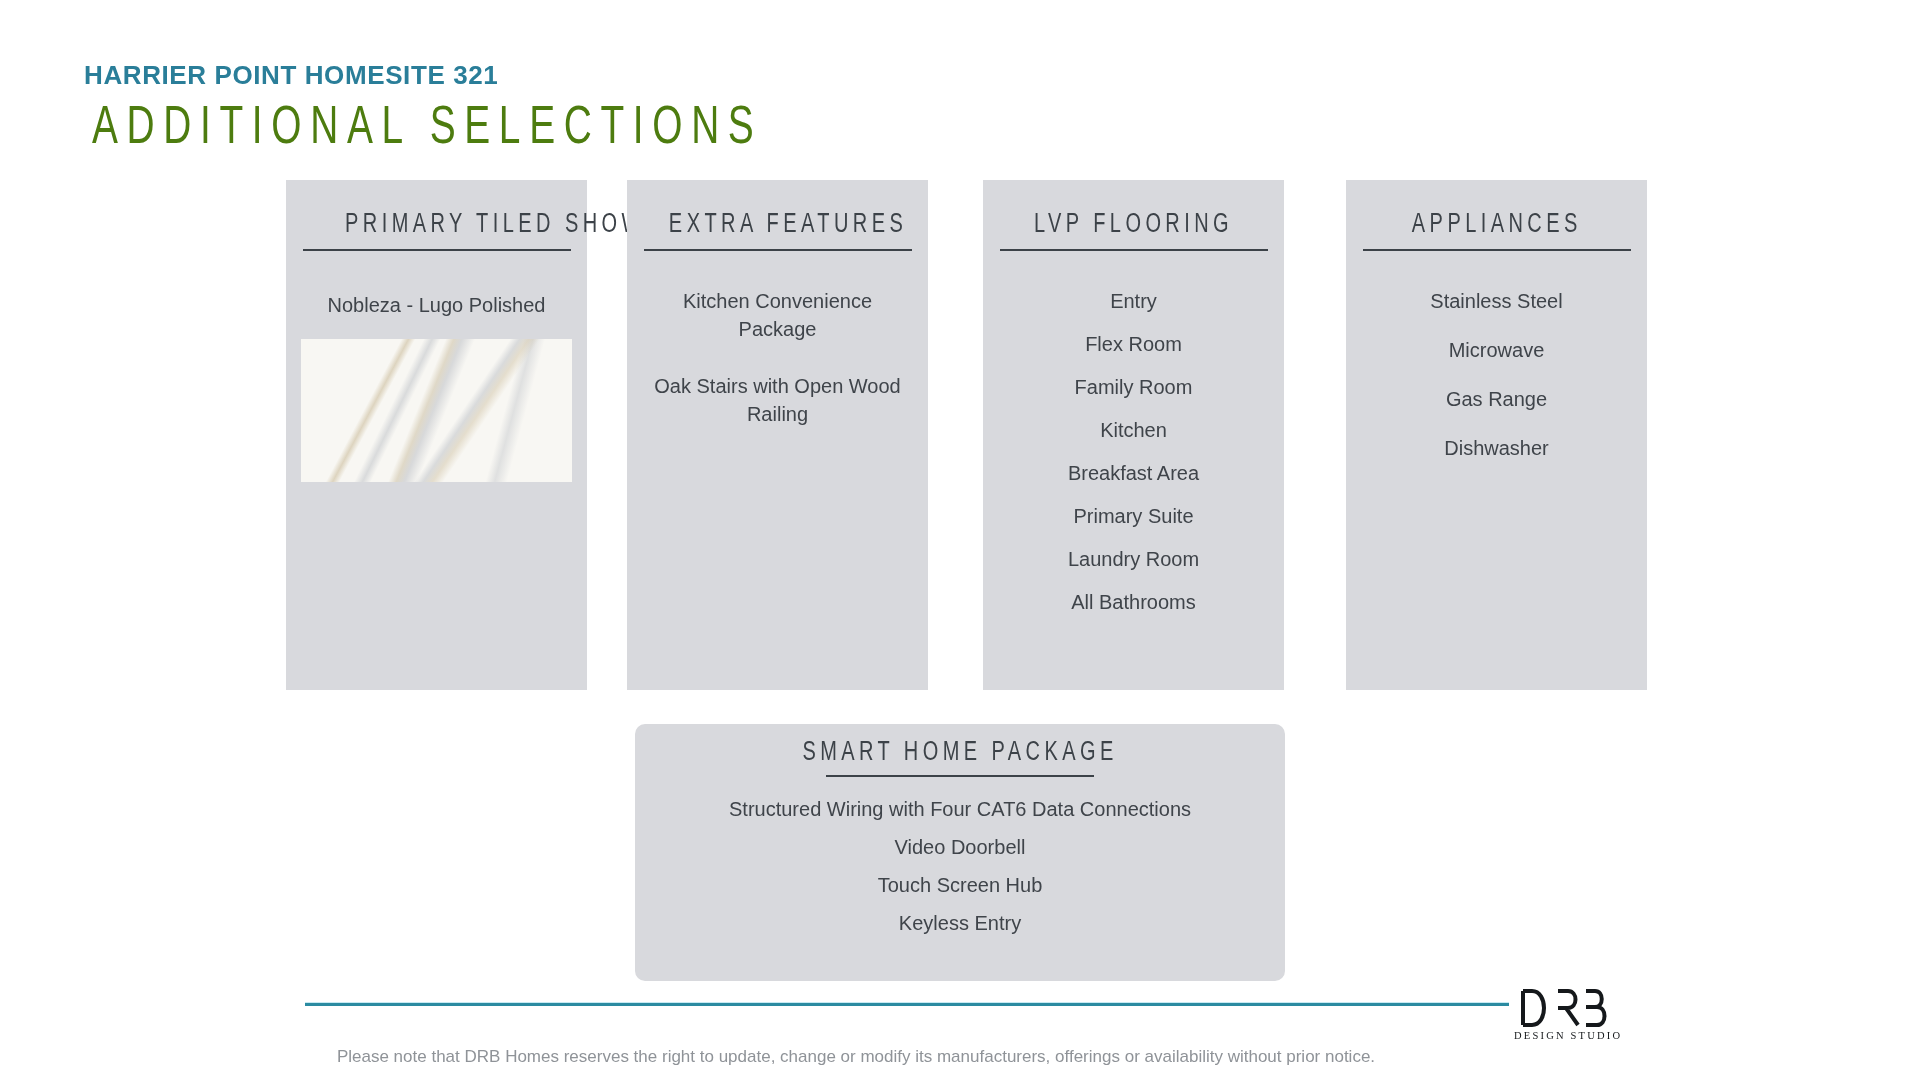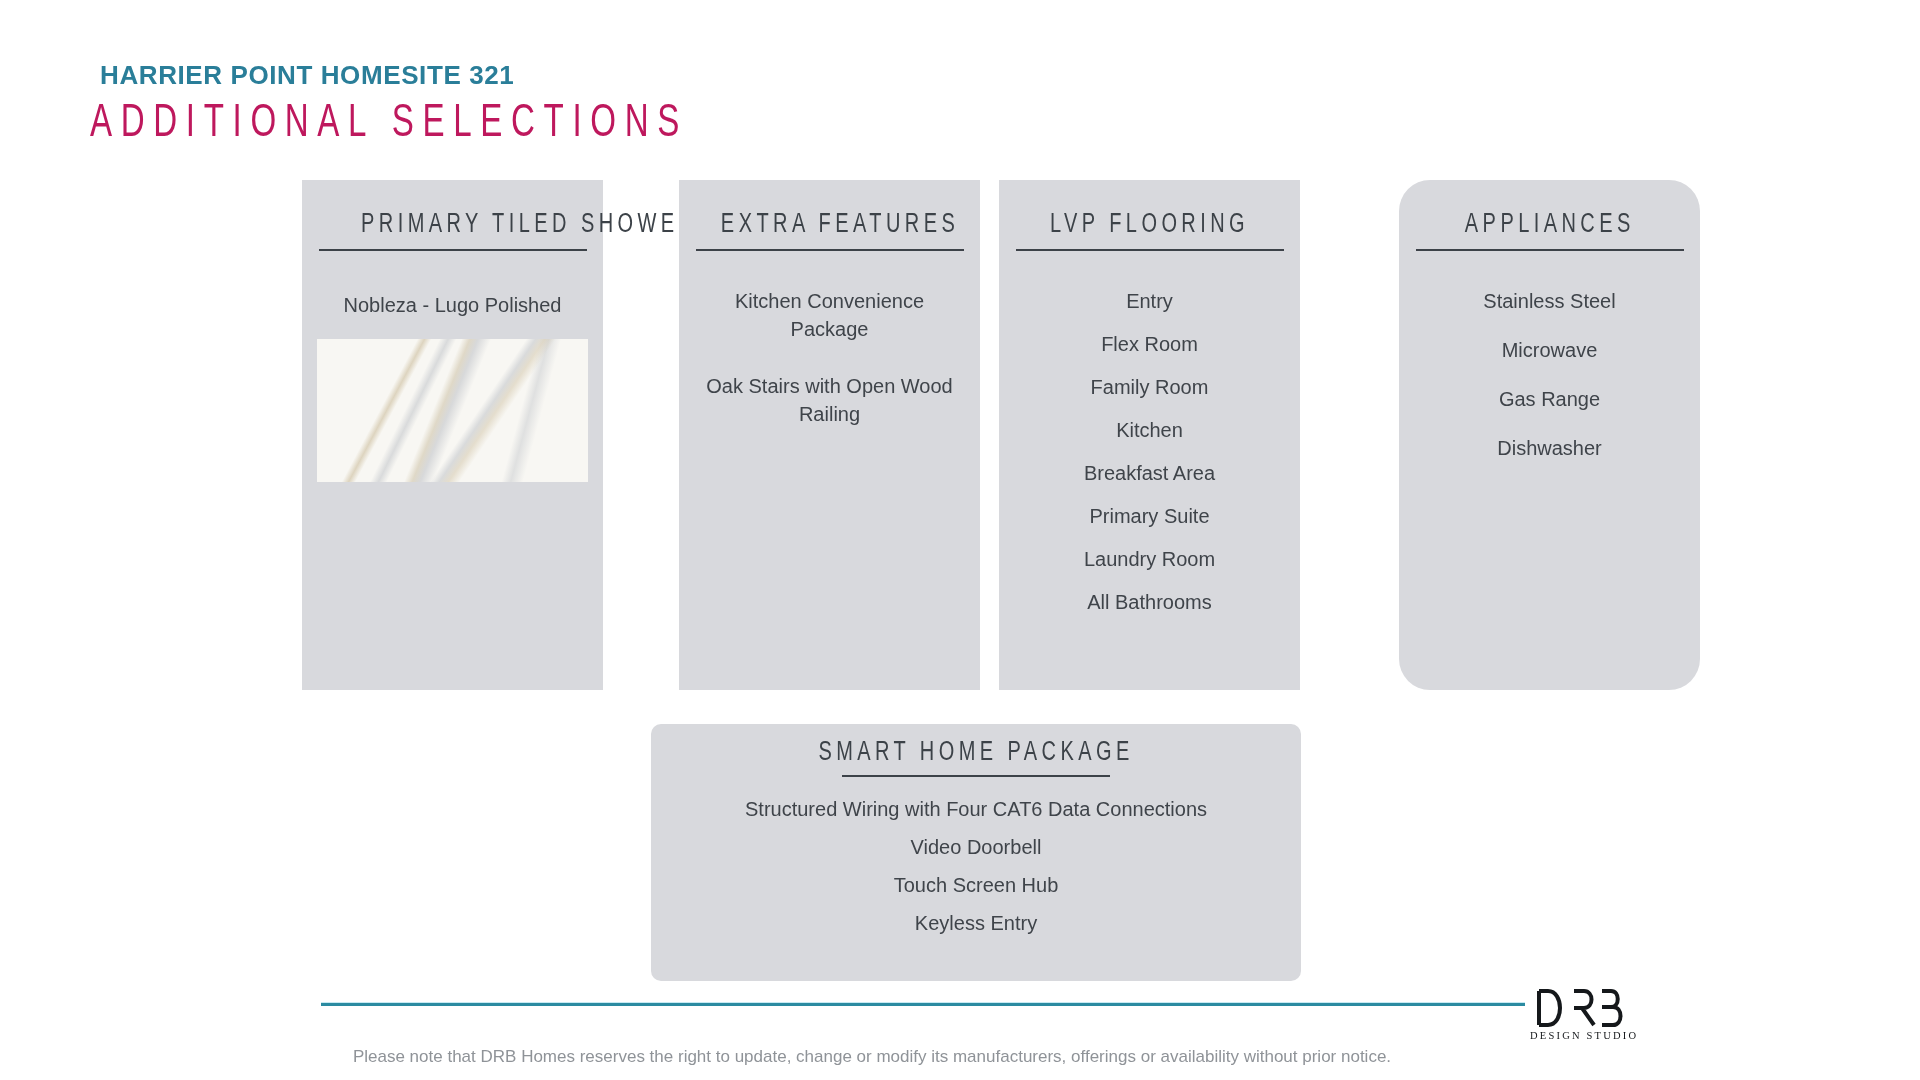--- a/index.html
+++ b/index.html
@@ -1,32 +1,32 @@
 <!DOCTYPE html>
 <html><head>
 <meta charset="utf-8">
 <style>
   html,body{margin:0;padding:0;background:#ffffff;}
   .page{position:relative;width:1712px;height:1080px;background:#ffffff;overflow:hidden;
-        font-family:"Liberation Sans",sans-serif;margin-left:16px;}
+        font-family:"Liberation Sans",sans-serif;}
 
   
   .community{position:absolute;left:84px;top:60px;font-size:26px;font-weight:600;
              color:#2a7e99;letter-spacing:.6px;white-space:nowrap;}
-  .title{position:absolute;left:74px;top:97px;margin:0;font-size:46px;font-weight:300;
-         color:#be185d;line-height:1;white-space:nowrap;}
+  .title{position:absolute;left:92px;top:97px;margin:0;font-size:54px;font-weight:300;
+         color:#4d7c0f;line-height:1;white-space:nowrap;}
   .stretch{display:inline-block;transform:scaleX(.72);transform-origin:0 50%;letter-spacing:12px;}
 
   
   .card{position:absolute;top:180px;width:301px;height:510px;background:#d8d9dd;
         text-align:center;color:#3f444a;}
   .card-1{left:286px;}
-  .card-2{left:663px;}
+  .card-2{left:627px;}
   .card-3{left:983px;}
-  .card-4{left:1383px;border-radius:31px;}
+  .card-4{left:1346px;}
   .card-5{left:635px;top:724px;width:650px;height:257px;border-radius:10px;}
 
   .card h2{margin:30px 0 0;font-size:27px;font-weight:400;color:#3c4248;line-height:1;}
   .card h2 .hstretch{display:inline-block;transform:scaleX(.74);transform-origin:50% 50%;
                      letter-spacing:6px;white-space:nowrap;}
   .rule{width:268px;border-bottom:2px solid #3c4248;margin:12px auto 0;}
 
   .items{margin-top:36px;font-size:20px;line-height:28px;}
   .item{margin:0 auto;}
   .card-1 .items{margin-top:40px;}

